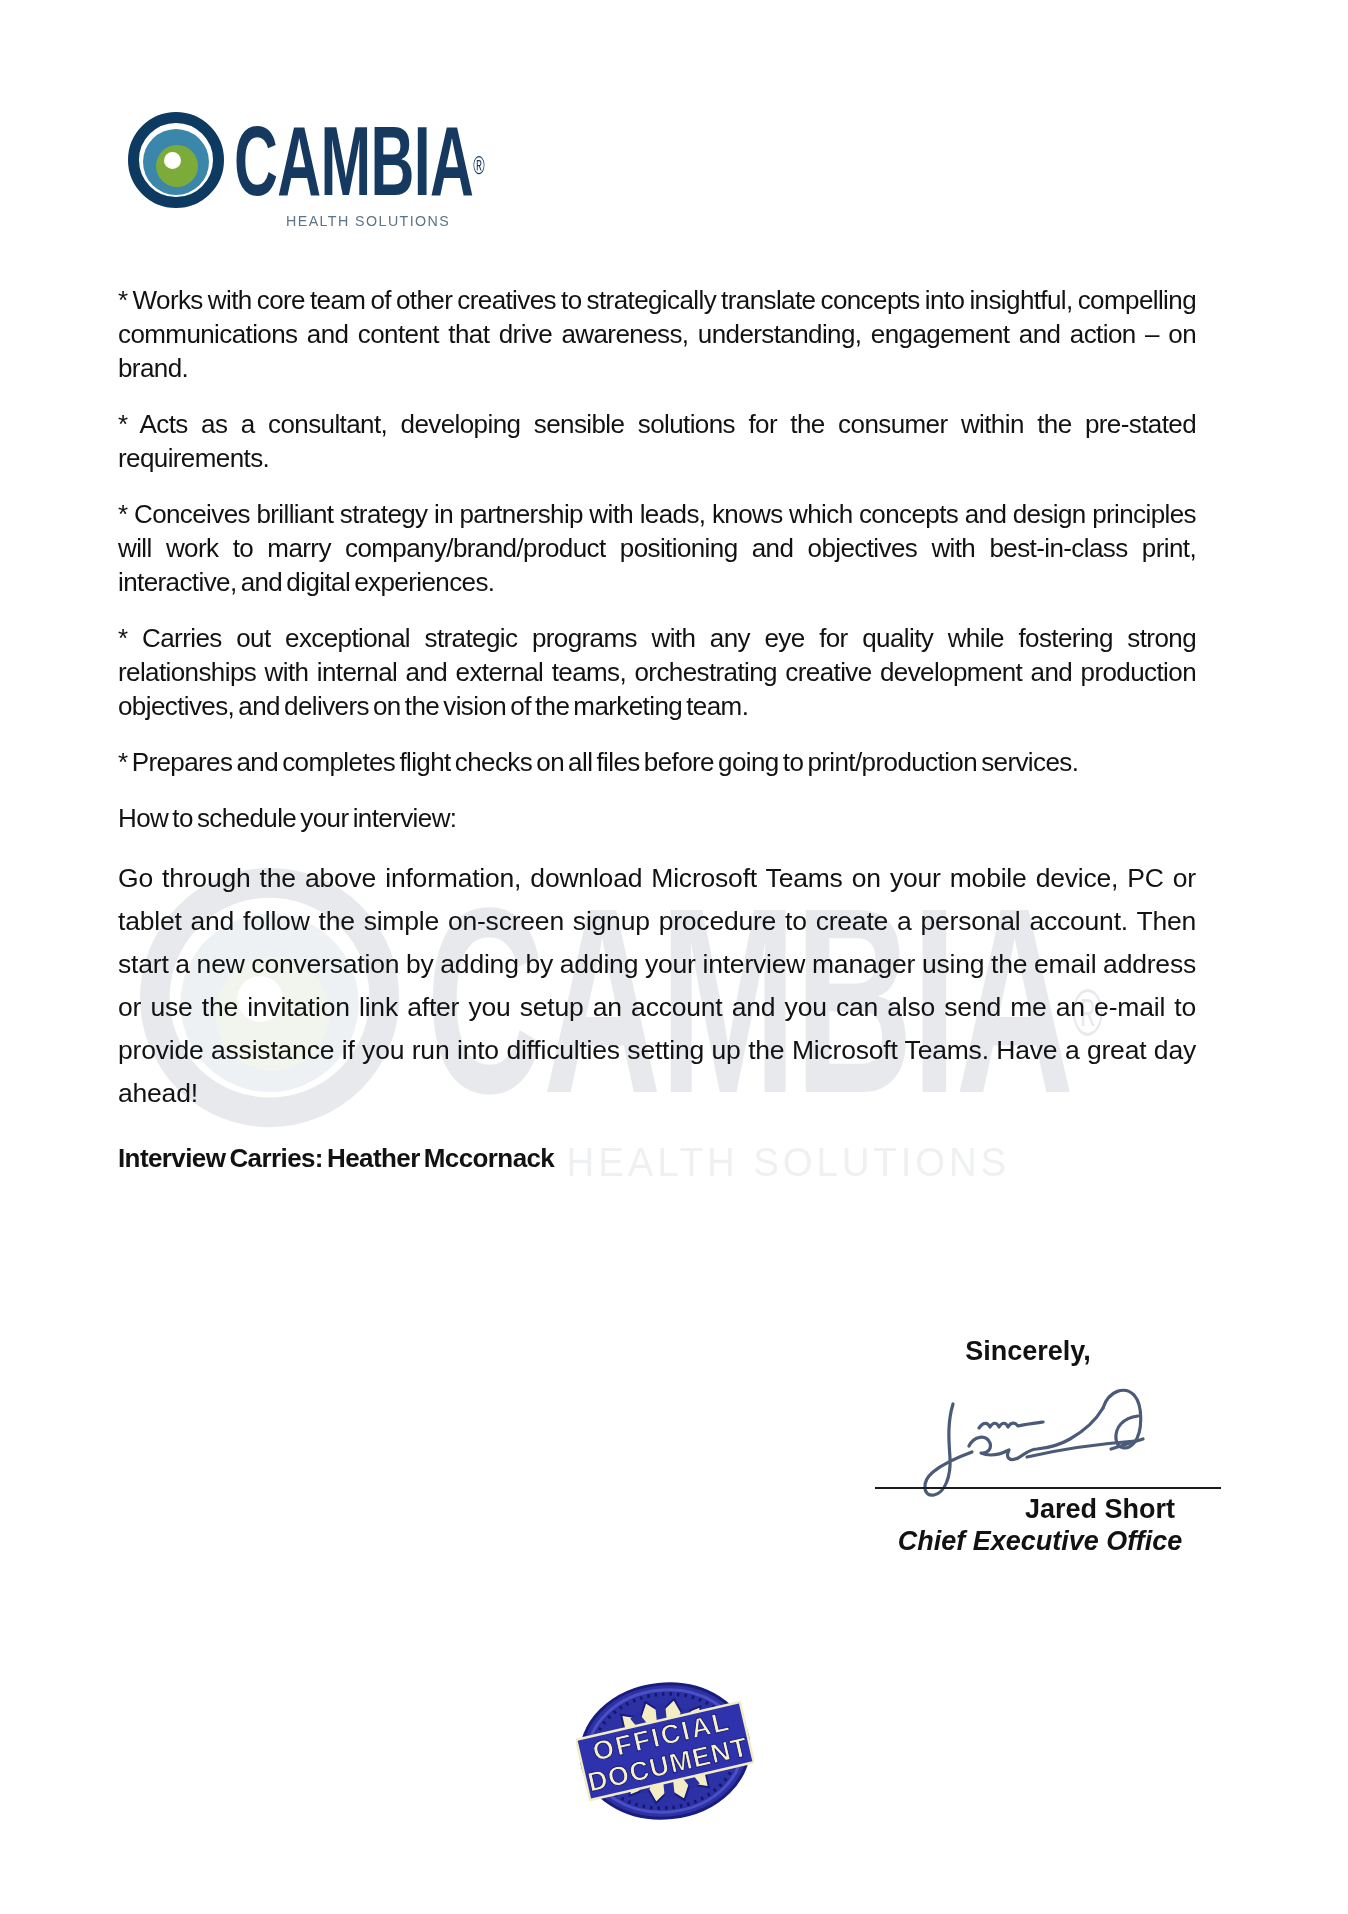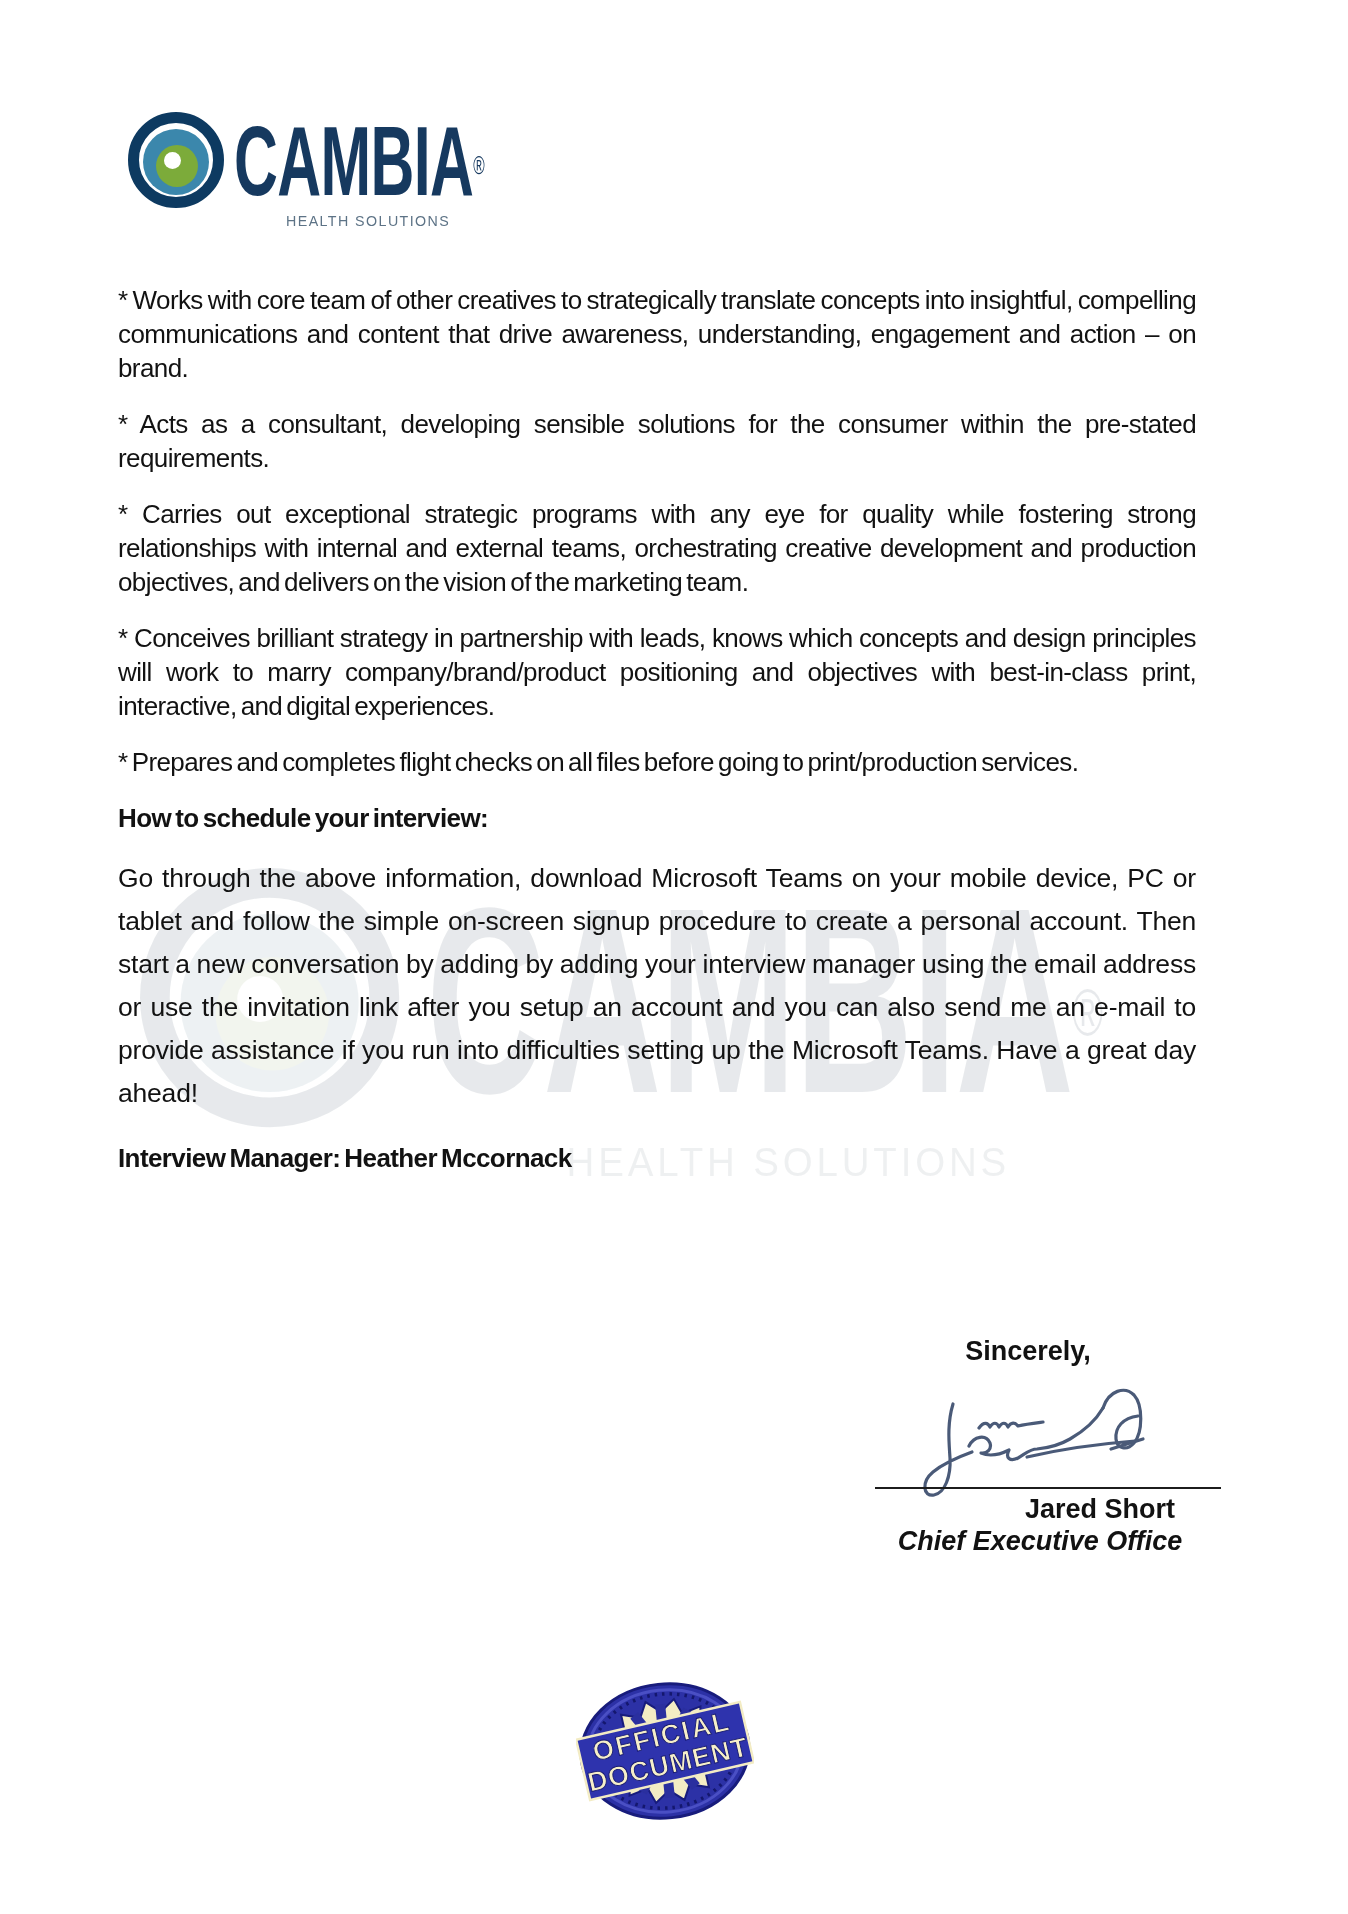--- a/index.html
+++ b/index.html
@@ -22,21 +22,21 @@
                 transform:scaleX(0.95);transform-origin:left top;white-space:nowrap;font-weight:400;}
 
   .logo-header{position:absolute;left:128px;top:112px;}
   .watermark{position:absolute;left:140px;top:868px;transform:scale(2.7);transform-origin:top left;
              opacity:0.1;filter:saturate(0.55);pointer-events:none;}
 
   
   .content{position:absolute;left:118px;top:283px;width:1090px;font-size:26px;line-height:34px;
            text-align:justify;letter-spacing:-0.6px;word-spacing:-2.5px;}
   .content p{margin:0 12px 22px 0;}
-  .heading{font-weight:700;text-align:left;}
+  .heading{font-weight:400;text-align:left;}
   .tight{line-height:43px;font-size:26.5px;letter-spacing:-0.2px;word-spacing:-1px;margin-bottom:26px !important;}
   .kv{text-align:left;}
   .kv .lbl{font-weight:700;}
   .kv .val{font-weight:700;}
   .link-line .val{font-size:25px;letter-spacing:-0.2px;}
 
   
   .sig{position:absolute;left:875px;top:1336px;width:346px;font-size:27px;font-weight:700;}
   .closing{text-align:center;padding-right:40px;}
   .sig-svg{position:absolute;left:42px;top:46px;}
@@ -79,29 +79,29 @@
       <div class="logo-text">
         <div class="logo-word"><span>CAMBIA</span><sup class="logo-reg">®</sup></div>
         <div class="logo-tagline">HEALTH SOLUTIONS</div>
       </div>
     </div>
   </div>
 
   <div class="content">
     <p class="bullet">* Works with core team of other creatives to strategically translate concepts into insightful, compelling communications and content that drive awareness, understanding, engagement and action – on brand.</p>
     <p class="bullet">* Acts as a consultant, developing sensible solutions for the consumer within the pre-stated requirements.</p>
+    <p class="bullet">* Conceives brilliant strategy in partnership with leads, knows which concepts and design principles will work to marry company/brand/product positioning and objectives with best-in-class print, interactive, and digital experiences.</p>
     <p class="bullet">* Carries out exceptional strategic programs with any eye for quality while fostering strong relationships with internal and external teams, orchestrating creative development and production objectives, and delivers on the vision of the marketing team.</p>
-    <p class="bullet">* Conceives brilliant strategy in partnership with leads, knows which concepts and design principles will work to marry company/brand/product positioning and objectives with best-in-class print, interactive, and digital experiences.</p>
     <p class="bullet">* Prepares and completes flight checks on all files before going to print/production services.</p>
 
     <p class="heading">How to schedule your interview:</p>
 
     <p class="tight">Go through the above information, download Microsoft Teams on your mobile device, PC or tablet and follow the simple on-screen signup procedure to create a personal account. Then start a new conversation by adding by adding your interview manager using the email address or use the invitation link after you setup an account and you can also send me an e-mail to provide assistance if you run into difficulties setting up the Microsoft Teams. Have a great day ahead!</p>
 
-    <p class="kv"><span class="lbl">Interview Manager:</span>&nbsp;<span class="val">Heather Mccornack</span></p>
+    <p class="kv"><span class="lbl">Interview Carries:</span>&nbsp;<span class="val">Heather Mccornack</span></p>
 
   </div>
 
   <div class="sig">
     <div class="closing">Sincerely,</div>
 
     <svg class="sig-svg" width="240" height="125" viewBox="0 0 240 125">
       <g fill="none" stroke="#4a5a78" stroke-width="3.2" stroke-linecap="round" stroke-linejoin="round">
         <path d="M 36,22 C 30,42 32,60 33,76 C 34,94 28,111 17,113 C 6,115 4,100 16,90 C 28,80 44,74 55,70"></path>
         <path d="M 62,46 c 5,-7 9,-5 11,-1 c 3,-5 7,-5 9,0 c 3,-5 7,-5 9,0 c 3,-5 7,-5 10,-1 c 8,-2 17,-3 25,-4"></path>

